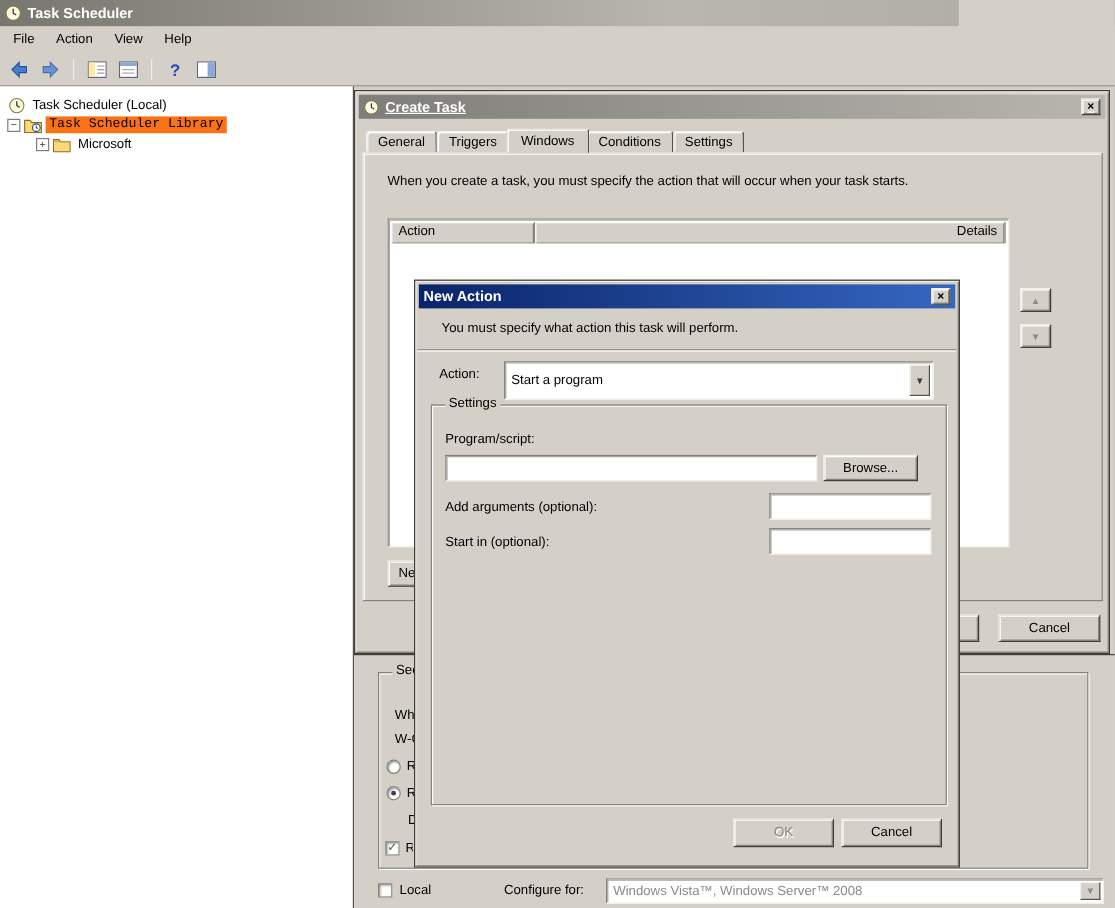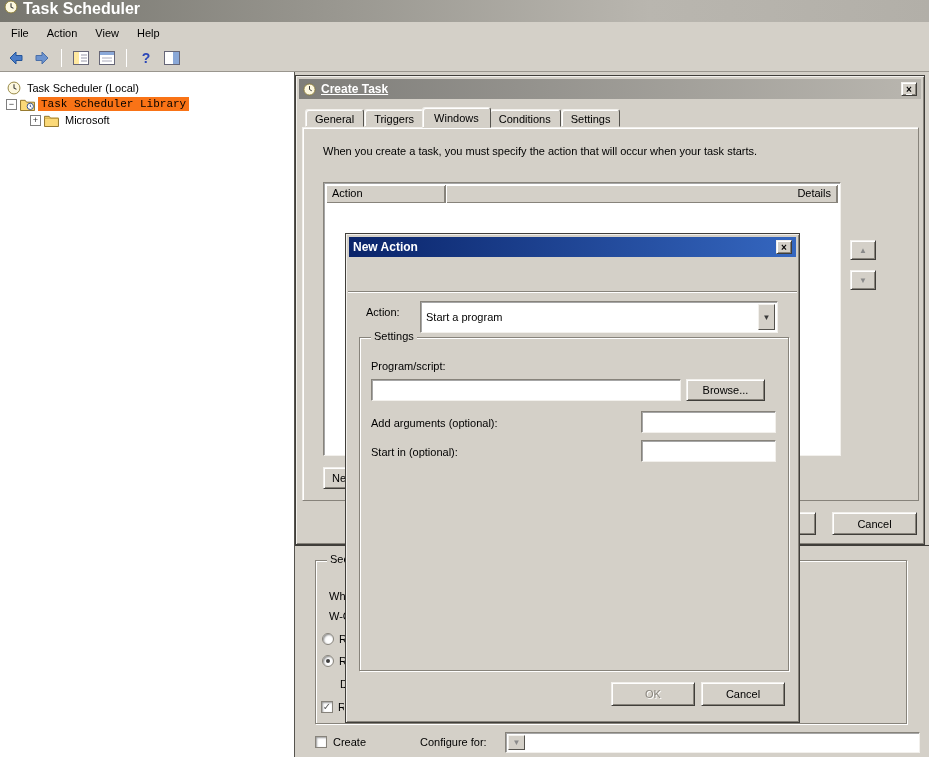--- a/index.html
+++ b/index.html
@@ -1,23 +1,23 @@
 <!DOCTYPE html>
 <html><head>
 <meta charset="utf-8">
 <style>
   * { margin:0; padding:0; box-sizing:border-box; }
   body { font-family:"Liberation Sans", sans-serif; background:#9a9a9a; }
   .screen { position:relative; width:929px; height:757px; background:#d4d0c8; overflow:hidden; font-size:11px; color:#000; }
 
   
-  .titlebar { position:absolute; left:0; top:0; width:929px; height:22px;
+  .titlebar { position:absolute; left:0; top:0; width:799px; height:22px;
     background:linear-gradient(90deg,#77766f,#b9b6af 70%,#b2afa8);
-    display:flex; gap:5px; padding-left:4px;
-    color:#fff; font-weight:bold; font-size:16px; }
+    display:flex; align-items:center; gap:5px; padding-left:4px;
+    color:#fff; font-weight:bold; font-size:12px; }
   .menubar { position:absolute; left:0; top:22px; width:929px; height:22px; display:flex; align-items:center; background:#d4d0c8; padding-left:2px; }
   .menu-item { padding:3px 9px; }
   .toolbar { position:absolute; left:0; top:44px; width:929px; height:28px; background:#d4d0c8; border-bottom:1px solid #9a968e; display:flex; align-items:center; padding-left:4px; gap:2px; }
   .tbtn { width:24px; height:22px; background:transparent; border:1px solid transparent; display:flex; align-items:center; justify-content:center; appearance:none; }
   .tsep { width:1px; height:18px; background:#9a968e; border-right:1px solid #fff; margin:0 5px; }
   .help-glyph { color:#2a46b8; font-weight:bold; font-size:14px; }
 
   
   .tree { position:absolute; left:0; top:72px; width:295px; height:685px; background:#fff; border-right:1px solid #55534e; padding-top:8px; }
   .trow { display:flex; align-items:center; height:16px; gap:3px; }
@@ -183,23 +183,24 @@
     <div class="txt clip" style="left:44px;top:87px;width:6px">R</div>
     <span class="radio checked" style="left:27px;top:109px"></span>
     <div class="txt clip" style="left:44px;top:109px;width:6px">R</div>
     <div class="txt clip" style="left:45px;top:132px;width:6px">D</div>
     <span class="checkbox" style="left:26px;top:155px">
       <span class="check-glyph">✓</span>
     </span>
     <div class="txt clip" style="left:43px;top:155px;width:6px">R</div>
 
     <span class="checkbox" style="left:20px;top:190px"></span>
-    <div class="txt" style="left:38px;top:190px">Create</div>
+    <div class="txt" style="left:38px;top:190px">Local</div>
     <div class="txt" style="left:125px;top:190px">Configure for:</div>
     <div class="combo" style="left:210px;top:186px;width:415px;height:21px">
+      <span class="combo-text disabled-text">Windows Vista™, Windows Server™ 2008</span>
       <span class="combo-btn">
           <span class="arrow-glyph dim">▼</span>
         </span>
     </div>
   </div>
 
   <div class="dialog create-task">
     <div class="dlg-title titlebar-inactive">
       <svg width="13" height="13" viewBox="0 0 16 16">
           <circle cx="8" cy="8" r="6.8" fill="#fdf8e0" stroke="#8a7a30"></circle>
@@ -250,20 +251,21 @@
   </div>
 
   <div class="dialog new-action">
     <div class="dlg-title titlebar-active">
       <span>New Action</span>
       <span class="close-btn">
           <span>×</span>
         </span>
     </div>
 
+    <div class="txt" style="left:22px;top:34px">You must specify what action this task will perform.</div>
     <div class="sep-etched" style="left:2px;right:2px;top:57px"></div>
 
     <div class="txt" style="left:20px;top:72px">Action:</div>
     <div class="combo" style="left:74px;top:67px;width:358px;height:32px">
       <span class="combo-text">Start a program</span>
       <span class="combo-btn">
           <span class="arrow-glyph">▼</span>
         </span>
     </div>
 

